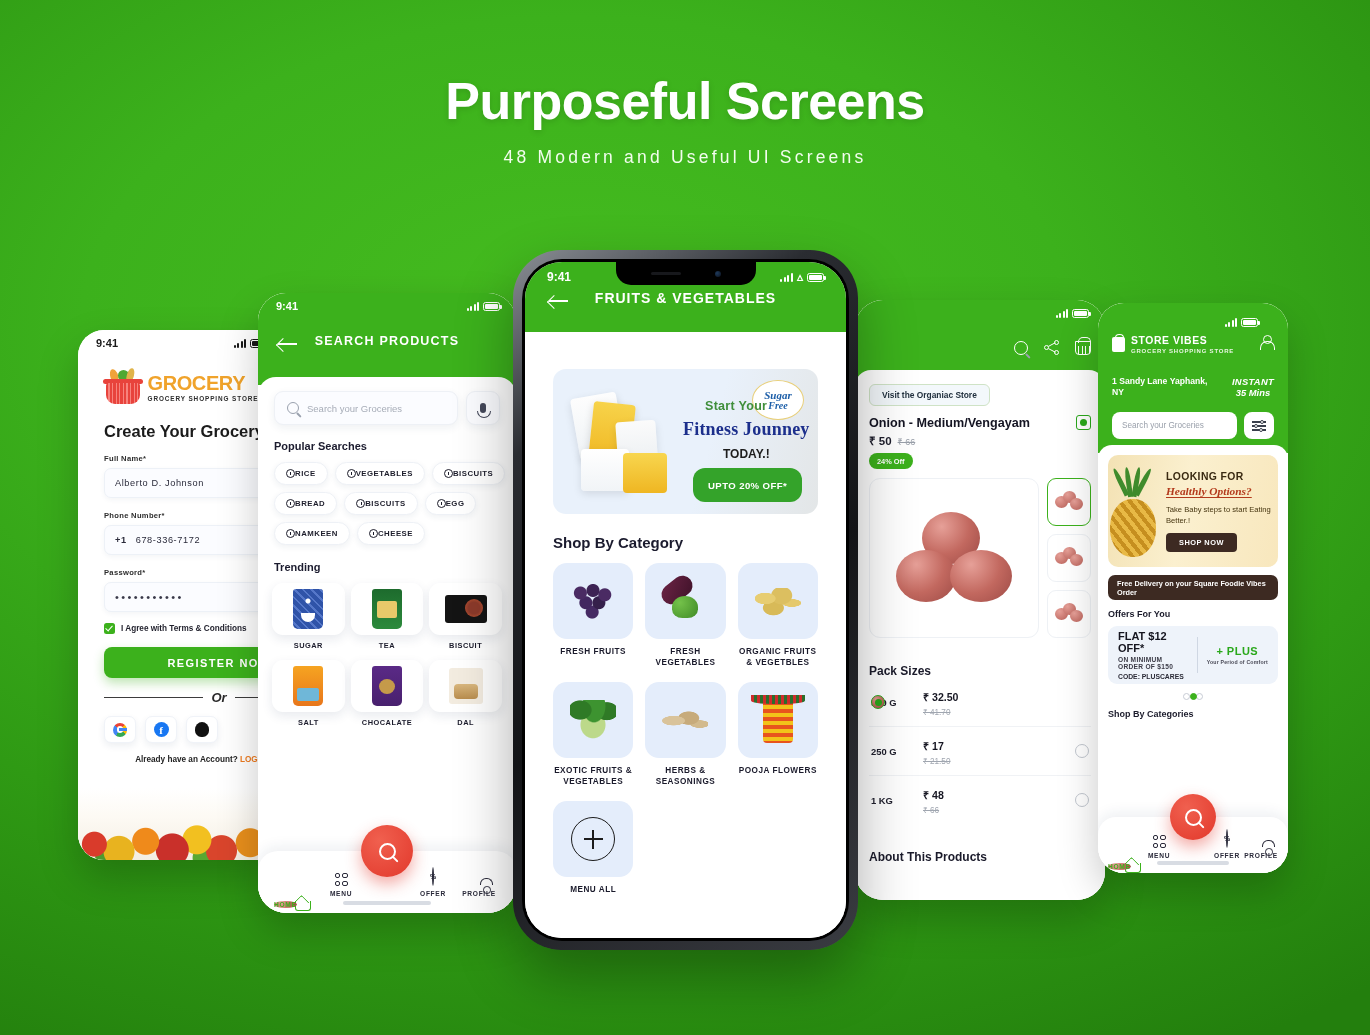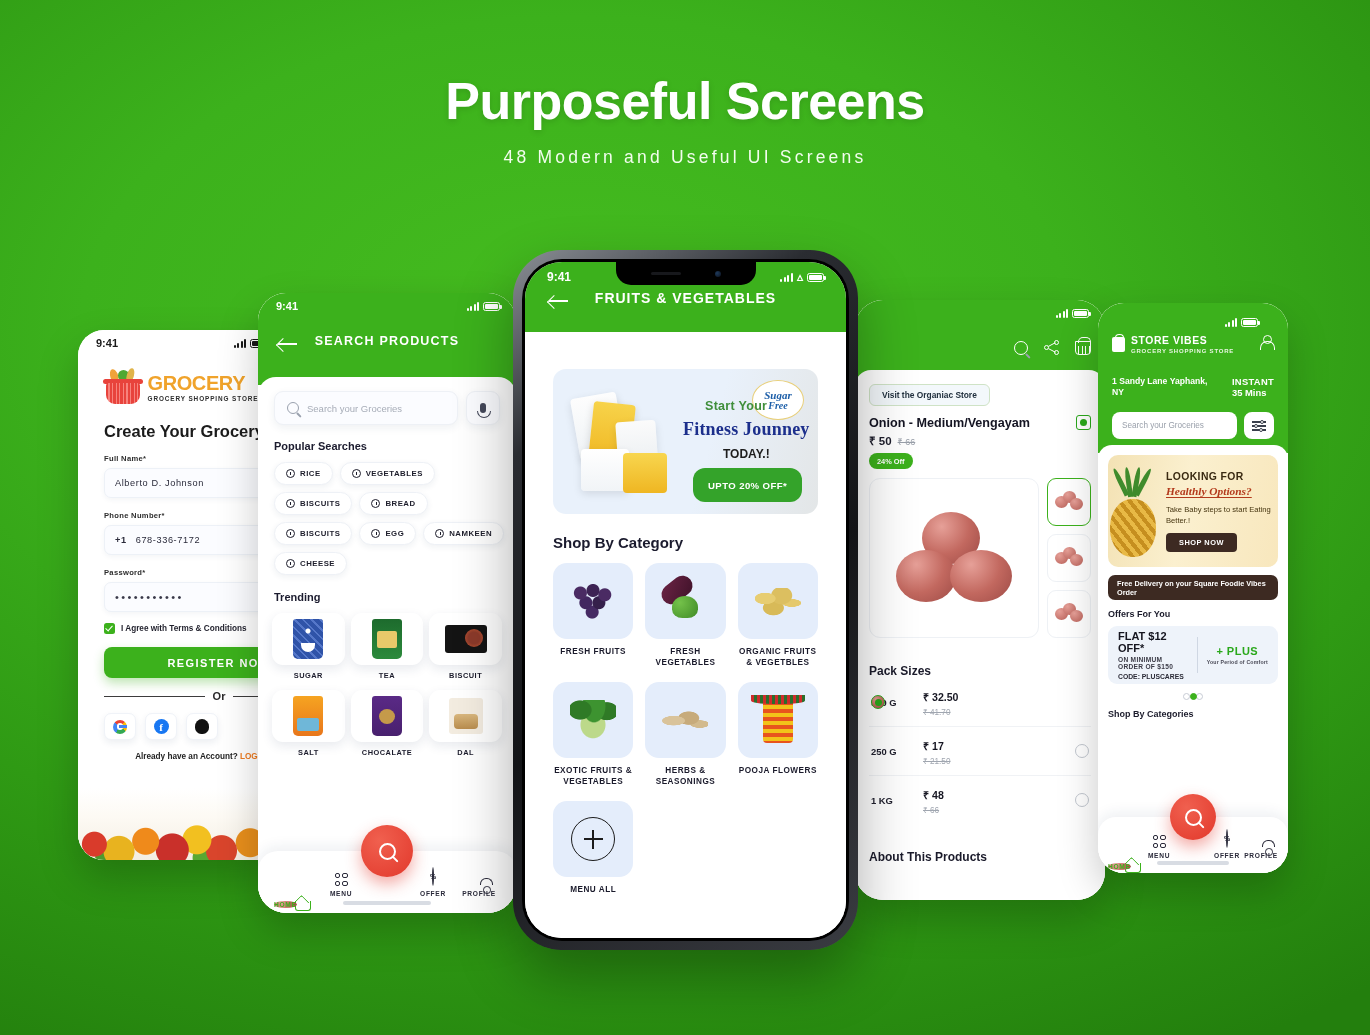--- a/index.html
+++ b/index.html
@@ -71,21 +71,21 @@
   .chk { width: 11px; height: 11px; background: #3cb11c; border-radius: 2.5px; position: relative; flex: none;}
   .chk::after { content:""; position:absolute; left:3px; top:1.2px; width:3.2px; height:6px;
                 border: solid #fff; border-width: 0 1.6px 1.6px 0; transform: rotate(42deg); }
   .agree span { font-size: 8.2px; font-weight: 600; color: #1f1f2b; }
   .btn-reg { margin: 13px 0 0 26px; width: 230px; height: 31px; background: #3cb11c; border-radius: 8px;
              color: #fff; font-size: 11px; font-weight: 700; letter-spacing: 1.4px;
              display: flex; align-items: center; justify-content: center;
              box-shadow: 0 5px 11px rgba(60,177,28,.33); }
   .ordiv { display: flex; align-items: center; gap: 8px; margin: 12px 0 0 26px; width: 230px; }
   .ordiv .ln { flex: 1; height: 1px; background: #3c3c3c; }
-  .ordiv span { font-size: 11px; font-weight: 700; color: #2a2a2a; }
+  .ordiv span { font-size: 13px; font-weight: 700; color: #2a2a2a; font-style: italic; }
   .socials { display: flex; gap: 9px; margin: 11px 0 0 26px; }
   .soc { width: 32px; height: 27px; border-radius: 7px; background: #fff; border: 1px solid #f0f3f8;
          display: flex; align-items: center; justify-content: center;
          box-shadow: 0 3px 7px rgba(30,50,90,.08); }
   .g-ic { width: 14px; height: 14px; border-radius: 50%;
     background: conic-gradient(from -50deg, #ea4335 0 25%, #fbbc05 25% 48%, #34a853 48% 74%, #4285f4 74% 100%);
     position: relative; }
   .g-ic::after { content:""; position: absolute; inset: 3.6px; background:#fff; border-radius:50%; }
   .g-ic::before { content:""; position:absolute; right:0; top:5.4px; width:8px; height:3.6px;
                   background:#4285f4; z-index:2; }
@@ -133,21 +133,21 @@
   .mag { width: 12px; height: 12px; border: 1.6px solid #9aa1ae; border-radius: 50%; position: relative; flex:none;}
   .mag::after { content:""; position:absolute; right:-4px; bottom:-3px; width:6px; height:1.6px;
                 background:#9aa1ae; transform: rotate(45deg); border-radius:1px; }
   .srchbox span { font-size: 9.5px; color: #a7adb8; }
   .mic { width: 6px; height: 10px; border-radius: 3px; background: #44485a; position: relative; }
   .mic::after { content:""; position:absolute; left:-3px; bottom:-5px; width:12px; height:6px;
                 border: 1.4px solid #44485a; border-top: none; border-radius: 0 0 7px 7px; }
   .sec-ttl { font-size: 11px; font-weight: 700; color: #1b1b2e; margin: 15px 0 0 16px; }
   .chips { display: flex; flex-wrap: wrap; gap: 7px; padding: 10px 10px 0 16px; }
   .chip { height: 23px; border-radius: 12px; background: #fff; border: 1px solid #eef1f6;
-          display: flex; align-items: center; gap: 5px; padding: 2px 11px;
+          display: flex; align-items: center; padding: 2px 11px;
           font-size: 7.8px; font-weight: 700; color: #1d1d2b; letter-spacing: .5px;
           box-shadow: 0 2px 6px rgba(30,50,90,.07); white-space: nowrap; }
   .clock { width: 9px; height: 9px; border: 1.2px solid #1d1d2b; border-radius: 50%; position: relative; flex:none;}
   .clock::after { content:""; position:absolute; left:3.3px; top:1.6px; width:1.1px; height:3.3px; background:#1d1d2b;}
   .trend-grid { display: grid; grid-template-columns: repeat(3, 1fr); gap: 10px 6px; padding: 10px 14px 0 14px; }
   .tcell { text-align: center; }
   .tbox { height: 52px; background: #fff; border-radius: 11px; box-shadow: 0 4px 11px rgba(30,50,90,.1);
           display: flex; align-items: center; justify-content: center; overflow: hidden; }
   .tlabel { font-size: 7.4px; font-weight: 700; color: #1b1b2b; letter-spacing: .5px; margin-top: 6px; }
   .pk { width: 30px; height: 40px; border-radius: 3px 3px 5px 5px; position: relative; }
@@ -384,21 +384,21 @@
                    border: 1.4px solid #fff; border-bottom: none; border-radius: 4px 4px 0 0; }
   .fv-n1 { font-size: 10.4px; font-weight: 700; color: #fff; letter-spacing: .6px; }
   .fv-n2 { font-size: 6px; font-weight: 700; color: #eaf7e4; letter-spacing: .8px; margin-top: 2px; }
   .user-ic { width: 15px; height: 16px; position: relative; }
   .user-ic::before { content:""; position:absolute; left:4px; top:0; width:7px; height:7px;
                      border: 1.5px solid #fff; border-radius: 50%; }
   .user-ic::after { content:""; position:absolute; left:1px; bottom:1px; width:13px; height:8px;
                     border: 1.5px solid #fff; border-bottom: none; border-radius: 7px 7px 0 0; }
   .fv-mid { display: flex; align-items: flex-start; justify-content: space-between; margin-top: 22px; }
   .fv-addr { font-size: 8.6px; font-weight: 700; color: #fff; max-width: 108px; line-height: 1.3; }
-  .fv-inst { text-align: left; }
+  .fv-inst { text-align: center; font-style: italic; }
   .fv-inst .i1 { font-size: 9.4px; font-weight: 700; color: #fff; letter-spacing: .3px; }
   .fv-inst .i2 { font-size: 9.4px; font-weight: 700; color: #fff; }
   .fv-srch { display: flex; gap: 7px; margin-top: 14px; }
   .fv-box { flex: 1; height: 27px; background: #fff; border-radius: 8px; display: flex; align-items: center;
             padding: 0 10px; font-size: 8.2px; color: #9aa0ab; }
   .fv-filter { width: 30px; height: 27px; background: #fff; border-radius: 8px; display: flex;
                align-items: center; justify-content: center; }
   .slider-ic { width: 14px; height: 11px; position: relative; }
   .slider-ic i { position: absolute; left: 0; width: 14px; height: 1.3px; background: #3a3f4c; display:block; }
   .slider-ic i:nth-child(1){ top: 1px } .slider-ic i:nth-child(2){ top: 5px } .slider-ic i:nth-child(3){ top: 9px }

